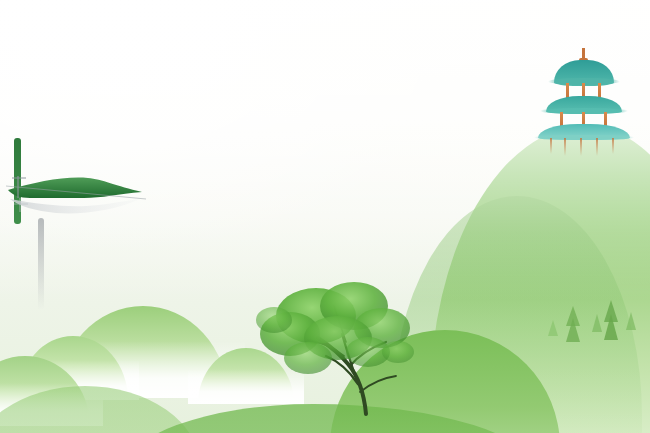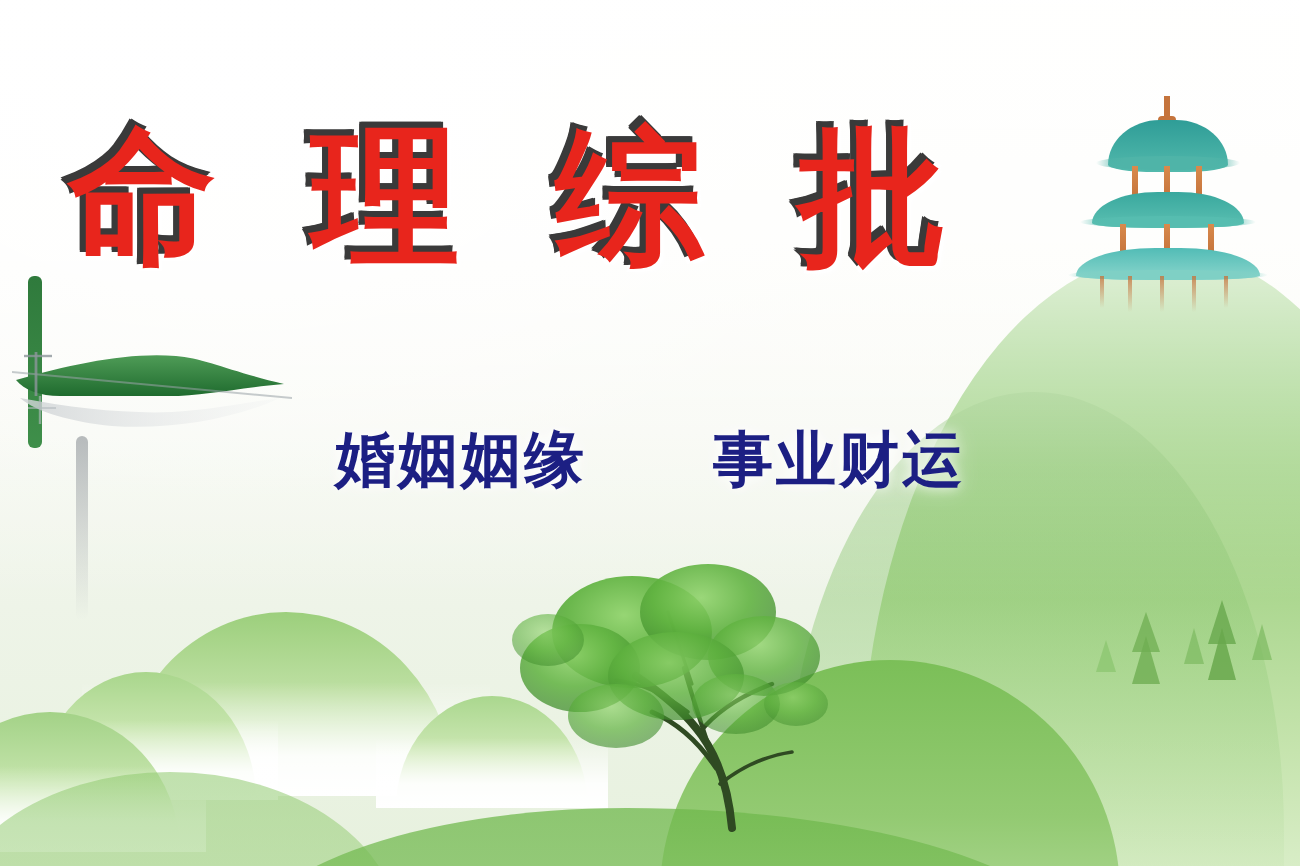--- a/index.html
+++ b/index.html
@@ -212,17 +212,15 @@
       <ellipse cx="136" cy="56" rx="28" ry="20" fill="url(#fol)" opacity=".8"></ellipse>
       <ellipse cx="92" cy="66" rx="34" ry="22" fill="url(#fol)" opacity=".8"></ellipse>
       <ellipse cx="62" cy="86" rx="24" ry="16" fill="url(#fol)" opacity=".7"></ellipse>
       <ellipse cx="122" cy="80" rx="22" ry="15" fill="url(#fol)" opacity=".65"></ellipse>
       <ellipse cx="152" cy="80" rx="16" ry="11" fill="url(#fol)" opacity=".55"></ellipse>
       <ellipse cx="28" cy="48" rx="18" ry="13" fill="url(#fol)" opacity=".6"></ellipse>
     </svg>
   </div>
 
   <div class="text-layer">
-    <div id="main-title">命 理 综 批</div>
-    <div class="sub-line" id="sub-line-1">婚姻姻缘　　事业财运</div>
   </div>
 
 </div>
 
 </body></html>

